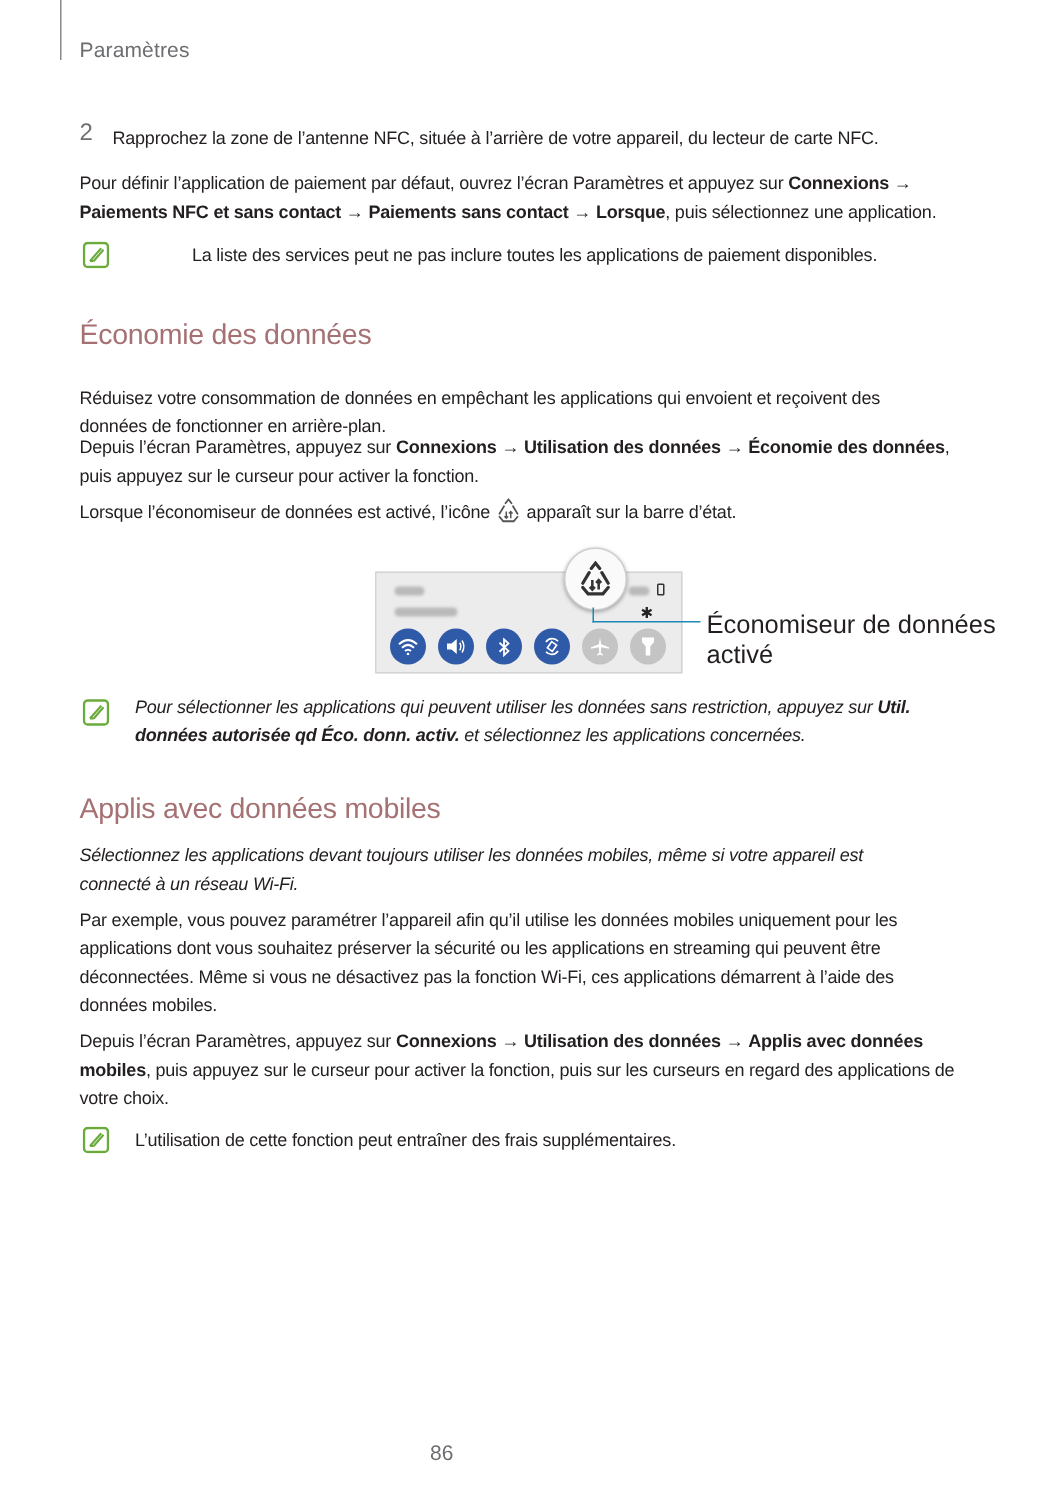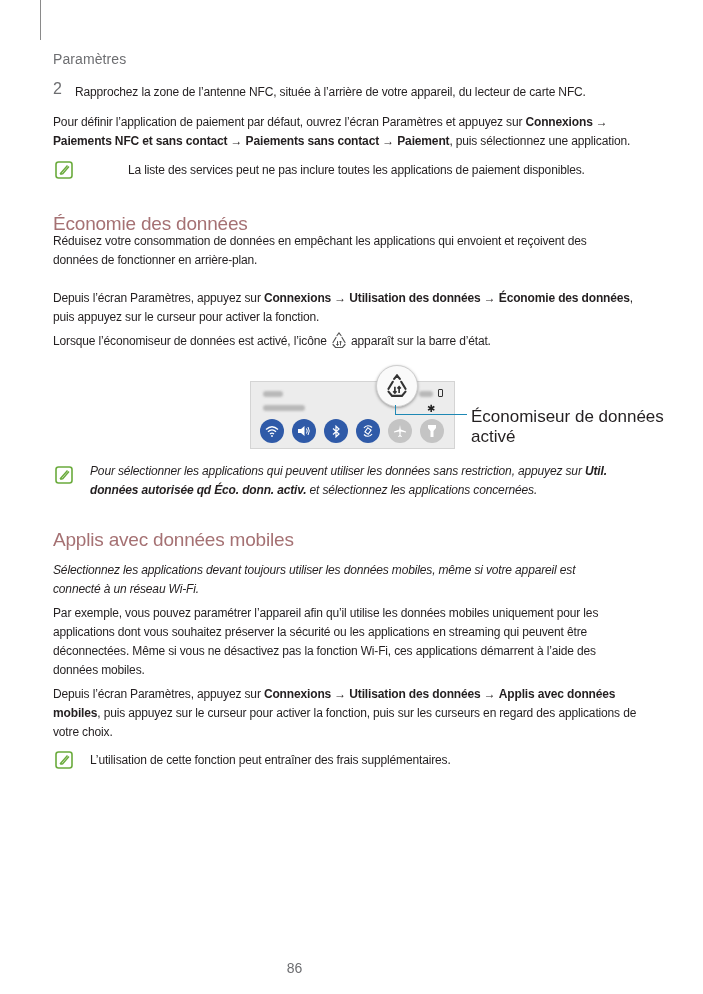--- a/index.html
+++ b/index.html
@@ -1,20 +1,20 @@
 <!DOCTYPE html>
 <html><head>
 <meta charset="utf-8">
 <style>
   html, body { margin:0; padding:0; background:#ffffff; }
   body { width:703px; height:994px; position:relative; overflow:hidden;
          font-family:"Liberation Sans", sans-serif; color:#231f20; }
   .abs { position:absolute; }
   .margin-rule { left:40px; top:0; width:1px; height:40px; background:#8a8a8a; }
-  .running-head { left:53px; top:25px; font-size:14px; color:#6d6e71; letter-spacing:0.1px;margin-top:26px; }
+  .running-head { left:53px; top:25px; font-size:14px; color:#6d6e71; letter-spacing:0.1px; }
   .p { font-size:12px; line-height:19px; color:#231f20; letter-spacing:-0.15px; }
   .p b { font-weight:bold; }
   .step-num { left:53px; top:80px; font-size:16px; color:#6d6e71; }
   .step-text { left:75px; top:83px; }
   .h2 { font-size:19px; color:#a57173; letter-spacing:-0.2px; }
   .note-icon { width:18px; height:18px; }
   .figure { left:250px; top:381px; width:205px; height:68px; background:#ececec; border:1px solid #d4d4d4; box-sizing:border-box; }
   .blur-bar { position:absolute; height:6px; background:#b9b9b9; border-radius:3px; filter:blur(1px); }
   .qs { position:absolute; top:37px; width:24px; height:24px; border-radius:50%; display:flex; align-items:center; justify-content:center; }
   .qs.on { background:#2f5aa8; }
@@ -28,33 +28,33 @@
 </head>
 <body>
 
 <div class="abs margin-rule"></div>
 <div class="abs running-head">Paramètres</div>
 
 <div class="abs step-num">2</div>
 <div class="abs p step-text">Rapprochez la zone de l’antenne NFC, située à l’arrière de votre appareil, du lecteur de carte NFC.</div>
 
 <div class="abs p" style="left:53px; top:113px; width:600px;">
-  <span>Pour définir l’application de paiement par défaut, ouvrez l’écran Paramètres et appuyez sur </span><b>Connexions</b><span> → </span><b>Paiements NFC et sans contact</b><span> → </span><b>Paiements sans contact</b><span> → </span><b>Paiement</b><span>, puis sélectionnez une application.</span>
+  <span>Pour définir l’application de paiement par défaut, ouvrez l’écran Paramètres et appuyez sur </span><b>Connexions</b><span> → </span><b>Paiements NFC et sans contact</b><span> → </span><b>Paiements sans contact</b><span> → </span><b>Lorsque</b><span>, puis sélectionnez une application.</span>
 </div>
 
 <div class="abs" style="left:55px; top:161px;">
   <svg class="note-icon" viewBox="0 0 18 18">
       <rect x="1" y="1" width="16" height="16" rx="2.5" fill="none" stroke="#6aab3c" stroke-width="1.6"></rect>
       <path d="M5 13 L12.5 4.5 M7.5 13 L14 5.5 M5 13 L7.5 13" stroke="#6aab3c" stroke-width="1.4" fill="none"></path>
     </svg>
 </div>
 <div class="abs p" style="left:90px; top:161px;margin-left:38px;">La liste des services peut ne pas inclure toutes les applications de paiement disponibles.</div>
 
 <div class="abs h2" style="left:53px; top:213px;">Économie des données</div>
-<div class="abs p" style="left:53px; top:232px; width:580px;">Réduisez votre consommation de données en empêchant les applications qui envoient et reçoivent des données de fonctionner en arrière-plan.</div>
+<div class="abs p" style="left:53px; top:256px; width:580px;">Réduisez votre consommation de données en empêchant les applications qui envoient et reçoivent des données de fonctionner en arrière-plan.</div>
 <div class="abs p" style="left:53px; top:289px; width:600px;">
   <span>Depuis l’écran Paramètres, appuyez sur </span><b>Connexions</b><span> → </span><b>Utilisation des données</b><span> → </span><b>Économie des données</b><span>, puis appuyez sur le curseur pour activer la fonction.</span>
 </div>
 <div class="abs p" style="left:53px; top:332px; width:600px;">
   <span>Lorsque l’économiseur de données est activé, l’icône </span><span style="display:inline-block; vertical-align:-4px;"><svg width="18" height="17" viewBox="0 0 18 17">
         <path d="M7 3.5 L9 1 L11 3.5 M6 5.5 L3 10.5 M12 5.5 L15 10.5 M3 12.5 L5.5 15.5 L12.5 15.5 L15 12.5" stroke="#555" stroke-width="1.2" fill="none" stroke-linecap="round"></path>
         <path d="M7.5 9 L7.5 13.5 M6.3 12.2 L7.5 13.5 L8.7 12.2 M10.5 13.5 L10.5 9 M9.3 10.3 L10.5 9 L11.7 10.3" stroke="#555" stroke-width="1" fill="none"></path>
       </svg></span><span> apparaît sur la barre d’état.</span>
 </div>
 

